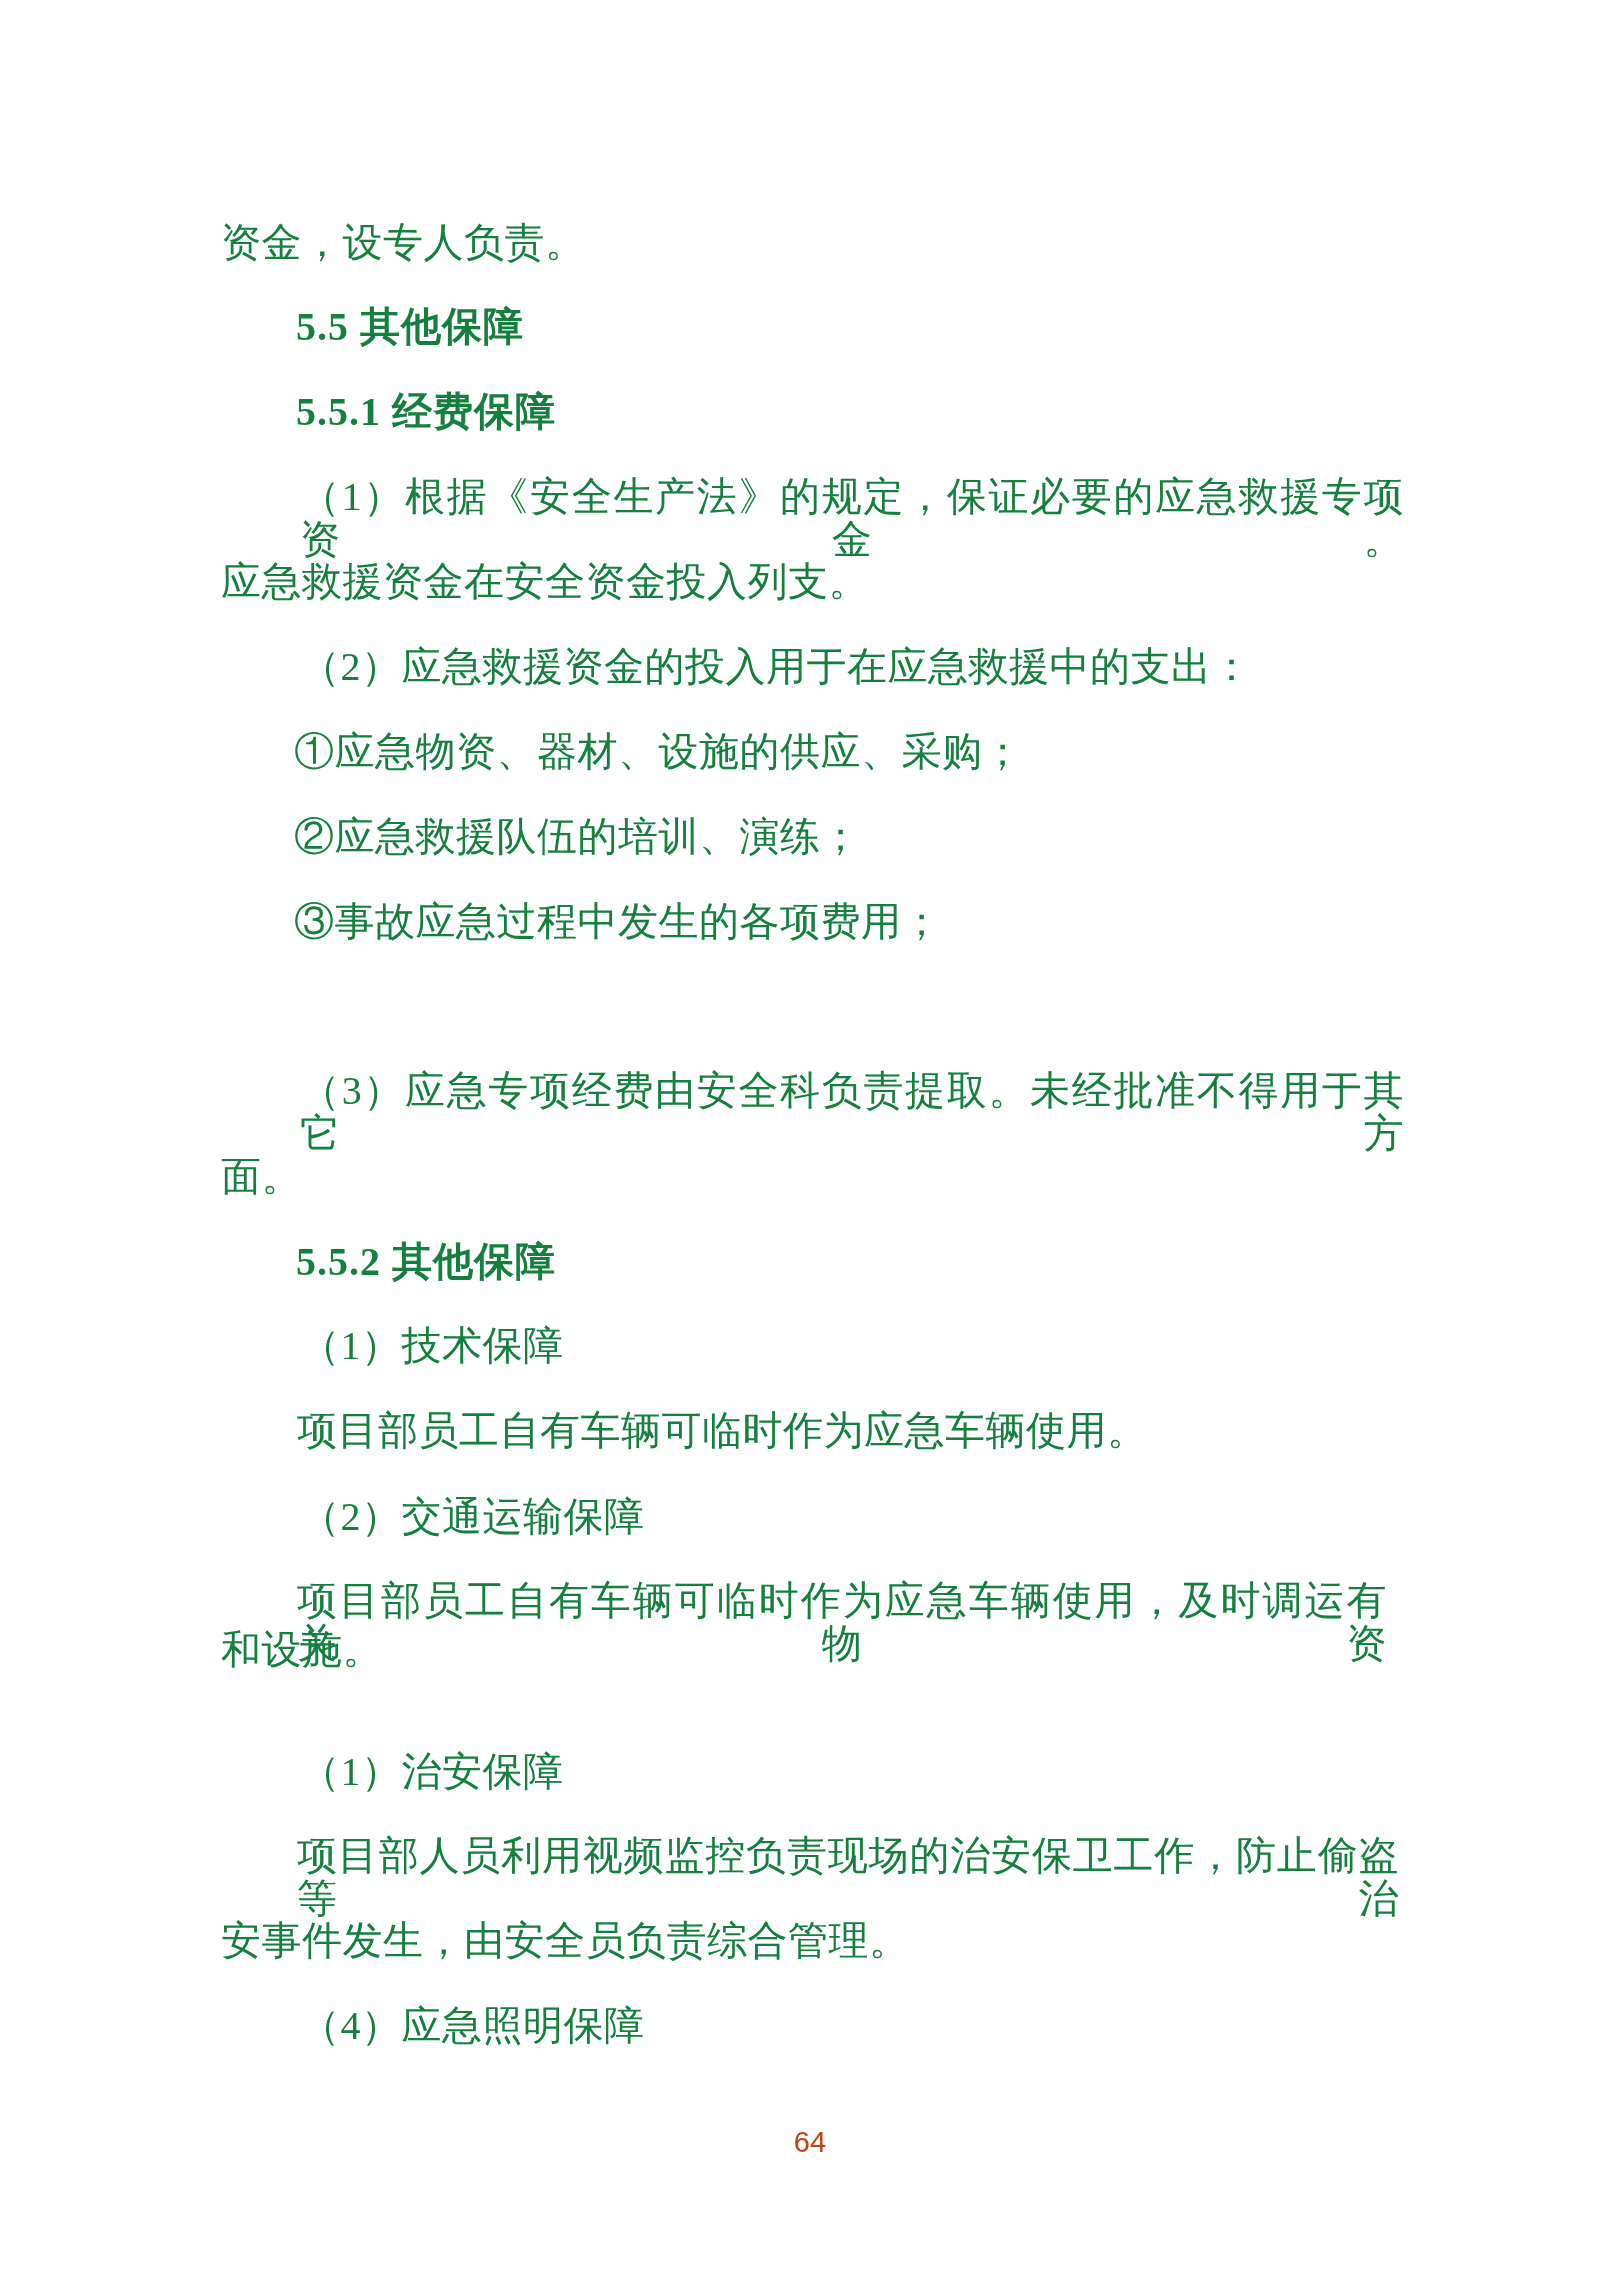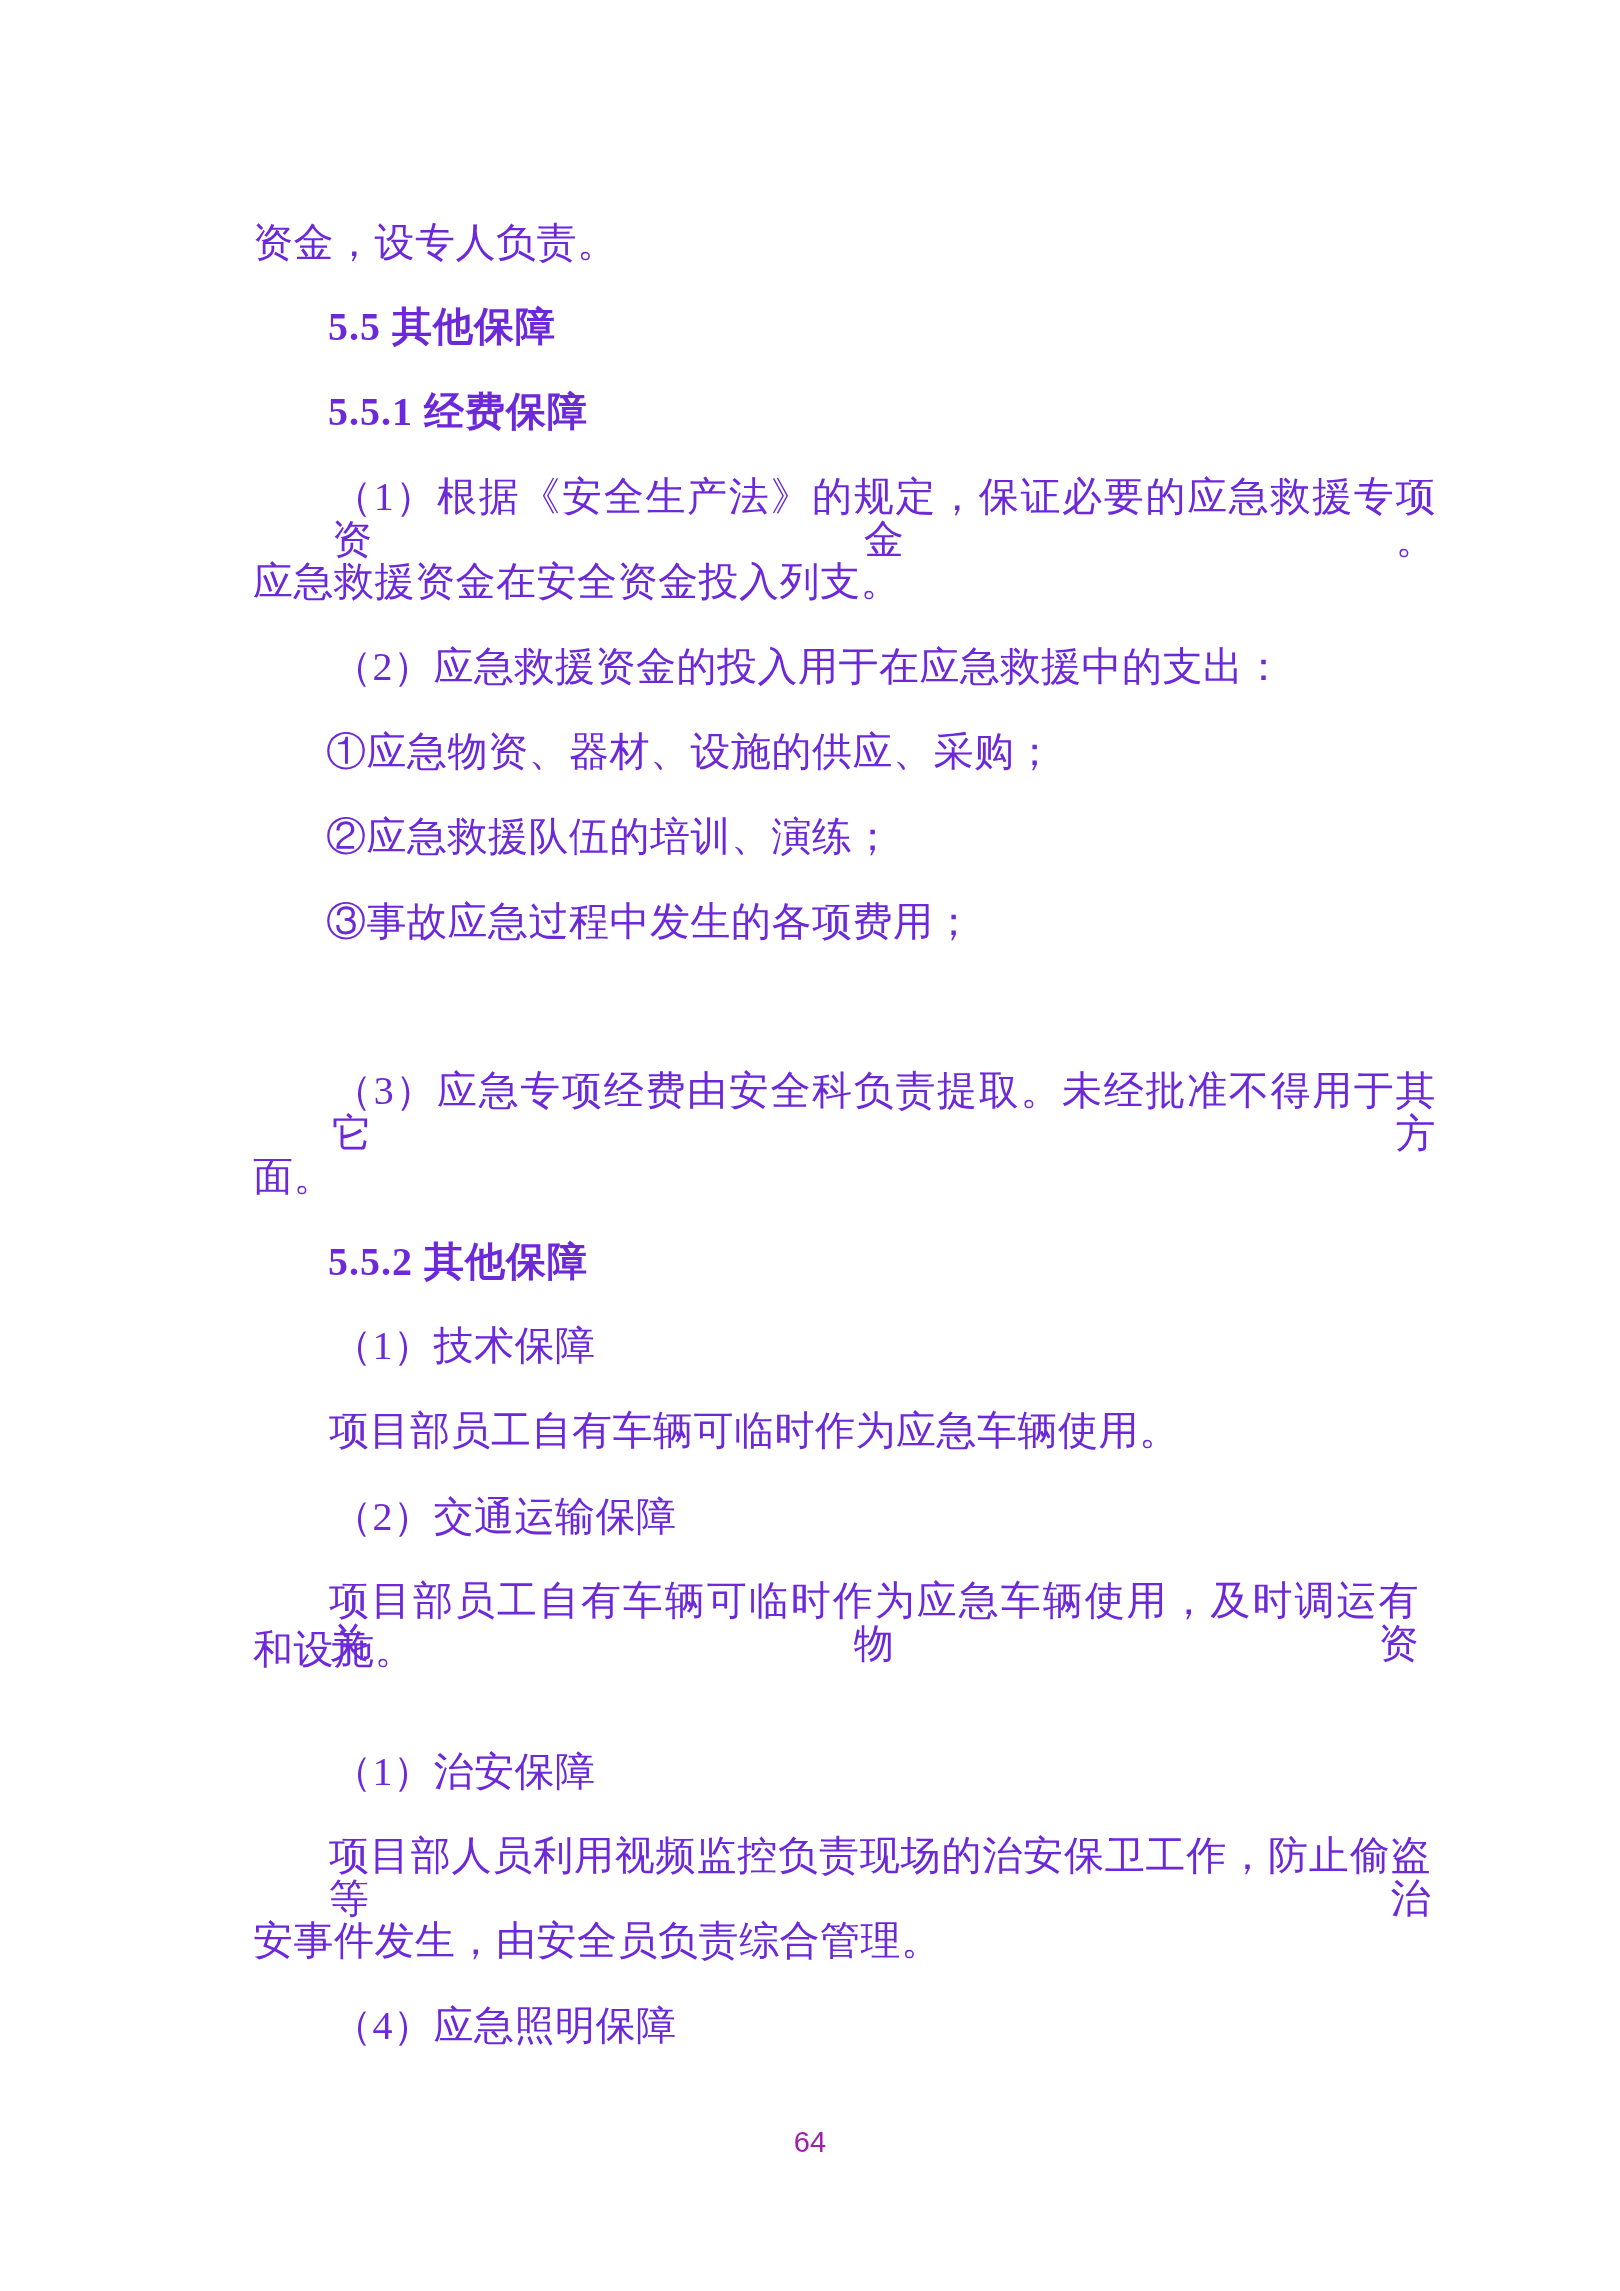--- a/index.html
+++ b/index.html
@@ -16,42 +16,41 @@
     overflow: hidden;
     font-family: "Liberation Serif", "DejaVu Serif", serif;
     color: #000000;
   }
   .ln {
     position: absolute;
     font-size: 40px;
     line-height: 43px;
     white-space: pre;
     letter-spacing: 0.5px;
-    color: #6d28d9;
-    margin-left: 32px;
+    color: #15803d;
   }
   .ln.b {
     font-weight: 700;
     letter-spacing: 1px;
   }
   .ln.just {
     white-space: normal;
     text-align: justify;
     text-align-last: justify;
   }
   .footer {
     position: absolute;
     left: 0;
     right: 0;
     top: 2127px;
     text-align: center;
     font-family: "Liberation Sans", "DejaVu Sans", sans-serif;
     font-size: 29px;
     line-height: 31px;
-    color: #a21caf;
+    color: #c2410c;
   }
 </style>
 </head>
 <body>
 
 <div class="page">
 
   <div class="ln" style="top:221px;  left:221px;">资金，设专人负责。</div>
 
   <div class="ln b" style="top:305px;  left:296px;">5.5 其他保障</div>

